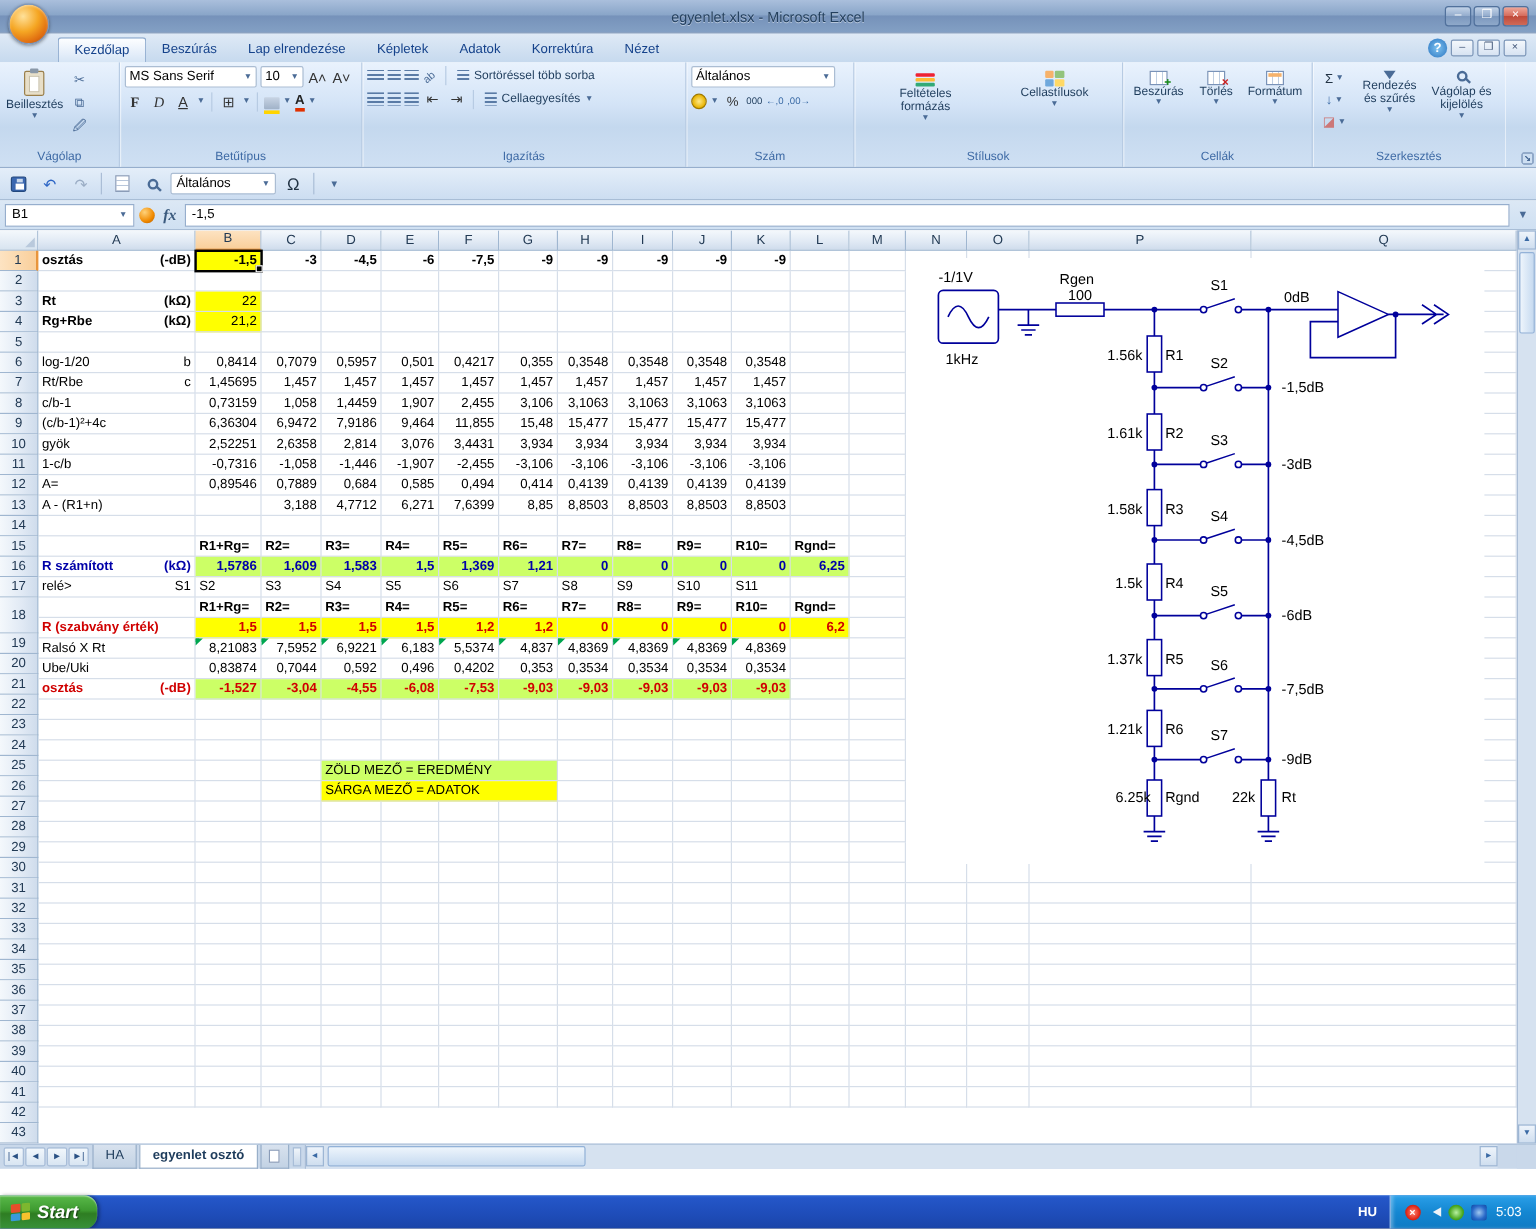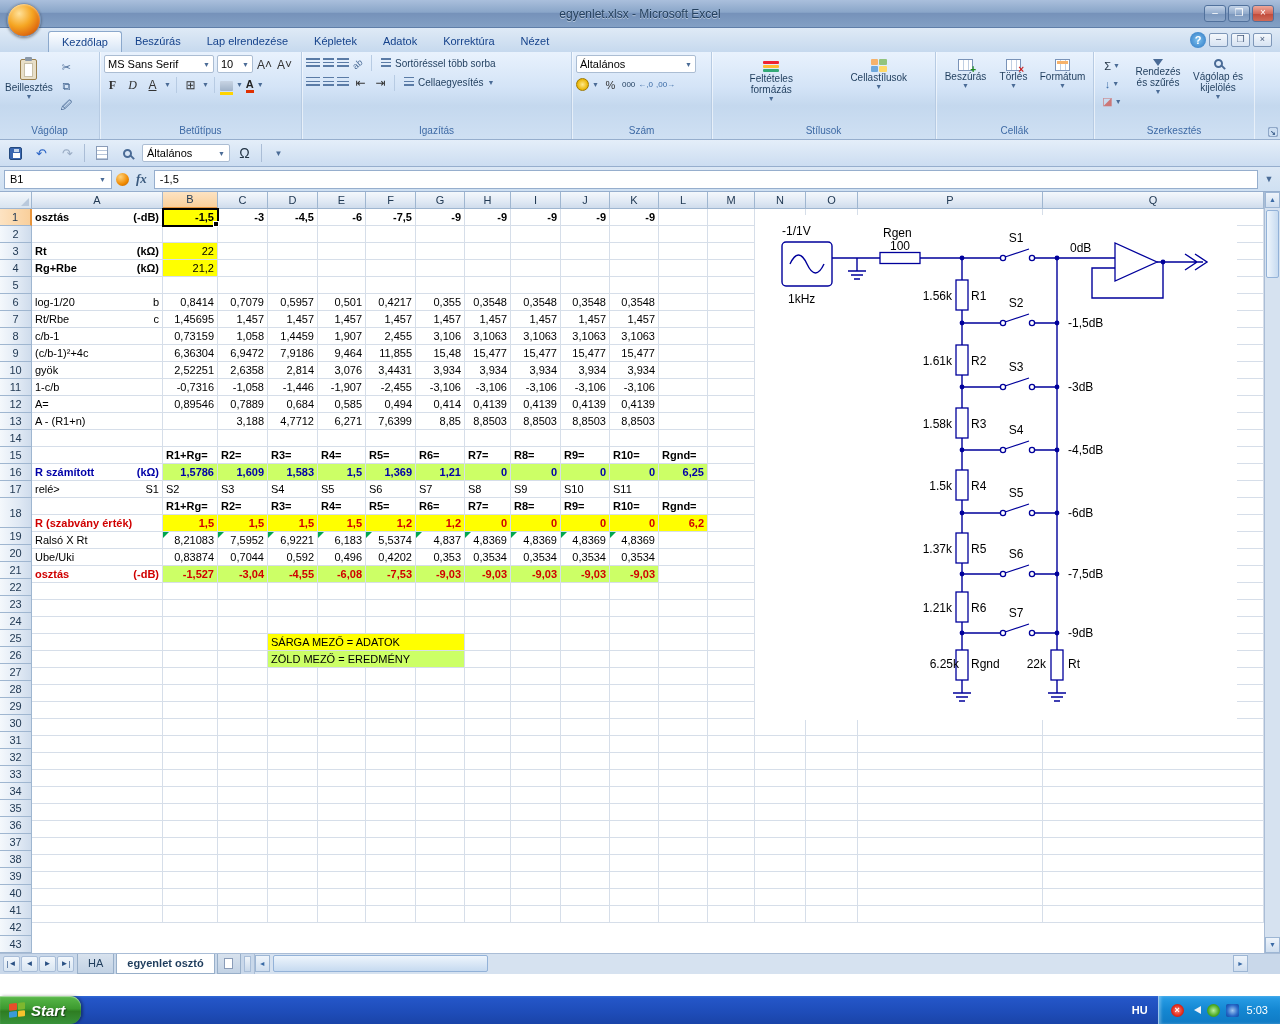--- a/index.html
+++ b/index.html
@@ -1034,37 +1034,37 @@
           <div class="cell" style="width: 47px;"></div>
           <div class="cell" style="width: 51px;"></div>
           <div class="cell" style="width: 52px;"></div>
           <div class="cell" style="width: 185px;"></div>
           <div class="cell" style="width: 221px;"></div>
         </div>
         <div class="grow" style="height: 17px;">
           <div class="cell" style="width: 131px;"></div>
           <div class="cell" style="width: 55px;"></div>
           <div class="cell" style="width: 50px;"></div>
+          <div class="cell g" style="width: 197px;">ZÖLD MEZŐ = EREDMÉNY</div>
+          <div class="cell" style="width: 46px;"></div>
+          <div class="cell" style="width: 50px;"></div>
+          <div class="cell" style="width: 49px;"></div>
+          <div class="cell" style="width: 49px;"></div>
+          <div class="cell" style="width: 49px;"></div>
+          <div class="cell" style="width: 47px;"></div>
+          <div class="cell" style="width: 51px;"></div>
+          <div class="cell" style="width: 52px;"></div>
+          <div class="cell" style="width: 185px;"></div>
+          <div class="cell" style="width: 221px;"></div>
+        </div>
+        <div class="grow" style="height: 17px;">
+          <div class="cell" style="width: 131px;"></div>
+          <div class="cell" style="width: 55px;"></div>
+          <div class="cell" style="width: 50px;"></div>
           <div class="cell y" style="width: 197px;">SÁRGA MEZŐ = ADATOK</div>
-          <div class="cell" style="width: 46px;"></div>
-          <div class="cell" style="width: 50px;"></div>
-          <div class="cell" style="width: 49px;"></div>
-          <div class="cell" style="width: 49px;"></div>
-          <div class="cell" style="width: 49px;"></div>
-          <div class="cell" style="width: 47px;"></div>
-          <div class="cell" style="width: 51px;"></div>
-          <div class="cell" style="width: 52px;"></div>
-          <div class="cell" style="width: 185px;"></div>
-          <div class="cell" style="width: 221px;"></div>
-        </div>
-        <div class="grow" style="height: 17px;">
-          <div class="cell" style="width: 131px;"></div>
-          <div class="cell" style="width: 55px;"></div>
-          <div class="cell" style="width: 50px;"></div>
-          <div class="cell g" style="width: 197px;">ZÖLD MEZŐ = EREDMÉNY</div>
           <div class="cell" style="width: 46px;"></div>
           <div class="cell" style="width: 50px;"></div>
           <div class="cell" style="width: 49px;"></div>
           <div class="cell" style="width: 49px;"></div>
           <div class="cell" style="width: 49px;"></div>
           <div class="cell" style="width: 47px;"></div>
           <div class="cell" style="width: 51px;"></div>
           <div class="cell" style="width: 52px;"></div>
           <div class="cell" style="width: 185px;"></div>
           <div class="cell" style="width: 221px;"></div>

